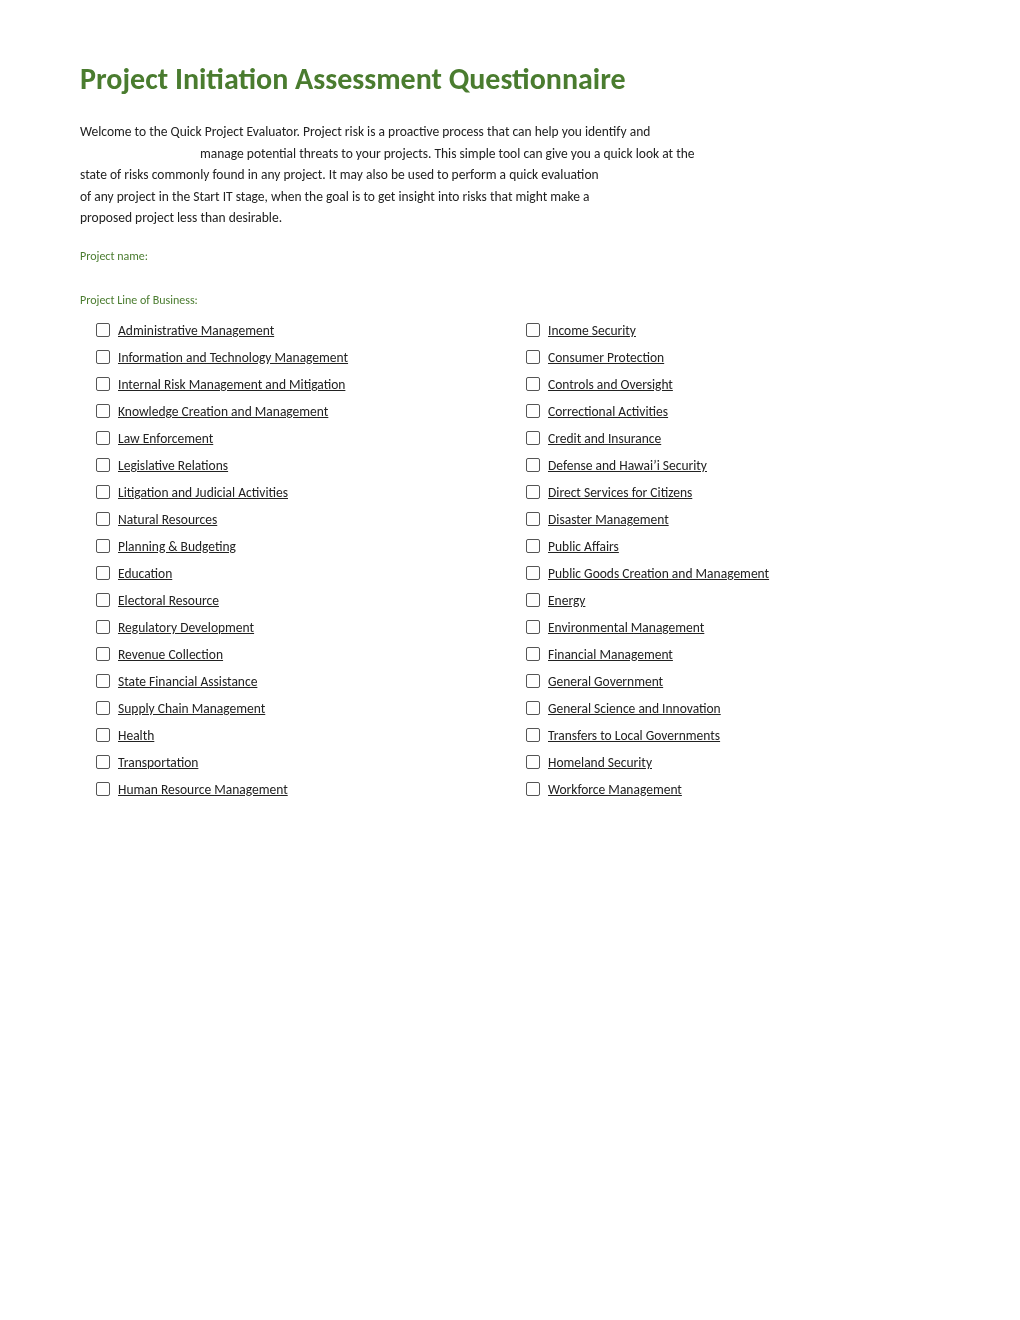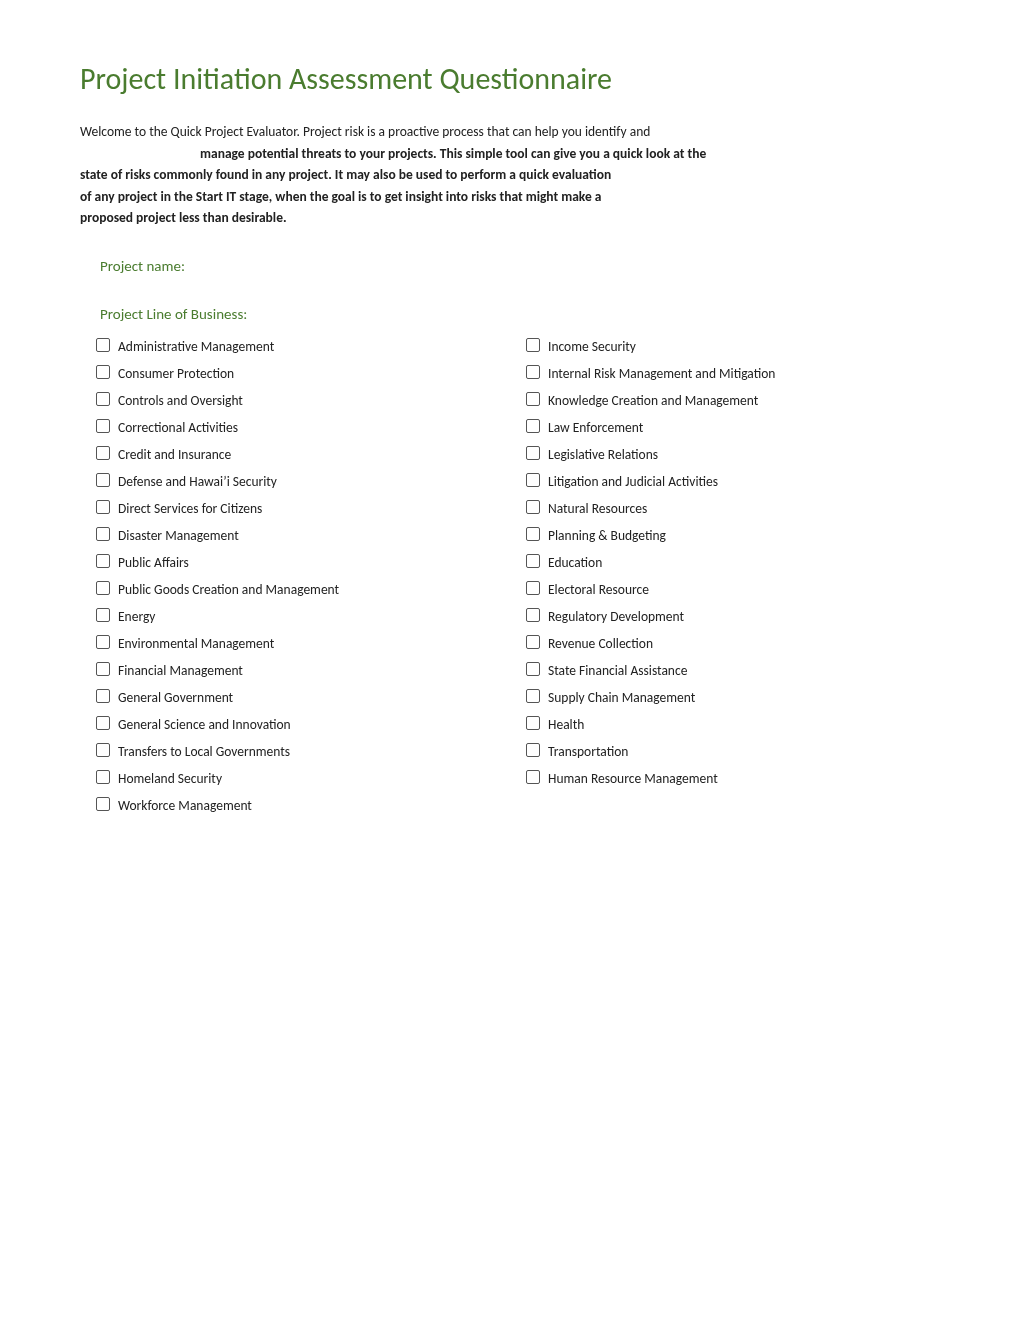--- a/index.html
+++ b/index.html
@@ -14,64 +14,63 @@
       font-size: 14px;
       color: #222222;
       width: 1020px;
       min-height: 1320px;
       padding: 60px 80px 60px 80px;
     }
 
     h1 {
       color: #4a7c2f;
       font-size: 30px;
-      font-weight: 400;
+      font-weight: 700;
       margin-bottom: 24px;
     }
 
     .intro-text {
       font-size: 13.5px;
       line-height: 1.6;
-      margin-bottom: 28px;
+      margin-bottom: 20px;
       max-width: 820px;
     }
 
     .intro-text .indent {
       padding-left: 120px;
-      font-weight: bold;
     }
 
     .section-label {
       color: #4a7c2f;
-      font-size: 15px;
+      font-size: 12px;
       font-weight: 500;
       margin-bottom: 10px;
-      margin-left: 20px;
     }
 
     .project-name-section {
       margin-bottom: 30px;
     }
 
     .lob-section {
       margin-bottom: 20px;
     }
 
     .checkbox-grid {
       display: grid;
       grid-template-columns: 1fr 1fr;
       gap: 0;
       margin-top: 6px;
     }
 
     .checkbox-item {
       display: flex;
-      align-items: flex-start;
+      align-items: center;
       padding: 5px 16px;
       font-size: 13.5px;
+      text-decoration: underline;
     }
 
     .checkbox-item input[type="checkbox"] {
       width: 14px;
       height: 14px;
       margin-right: 8px;
       flex-shrink: 0;
       border: 1px solid #555;
       appearance: none;
       -webkit-appearance: none;
@@ -118,20 +117,24 @@
   <div class="checkbox-item">
         <input type="checkbox" style="">
         <label class="checkbox-label">Administrative Management</label>
       </div>
       <div class="checkbox-item">
         <input type="checkbox" style="">
         <label class="checkbox-label">Income Security</label>
       </div>
       <div class="checkbox-item">
         <input type="checkbox" style="">
+        <label class="checkbox-label">Information and Technology Management</label>
+      </div>
+      <div class="checkbox-item">
+        <input type="checkbox" style="">
         <label class="checkbox-label">Consumer Protection</label>
       </div>
       <div class="checkbox-item">
         <input type="checkbox" style="">
         <label class="checkbox-label">Internal Risk Management and Mitigation</label>
       </div>
       <div class="checkbox-item">
         <input type="checkbox" style="">
         <label class="checkbox-label">Controls and Oversight</label>
       </div>

